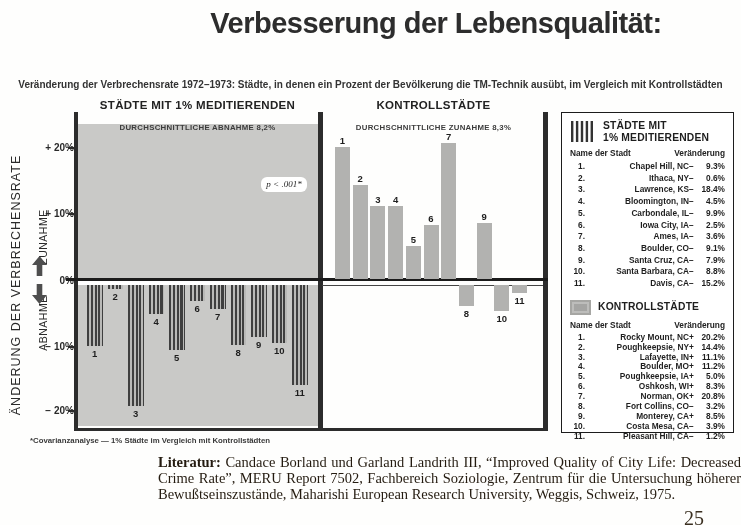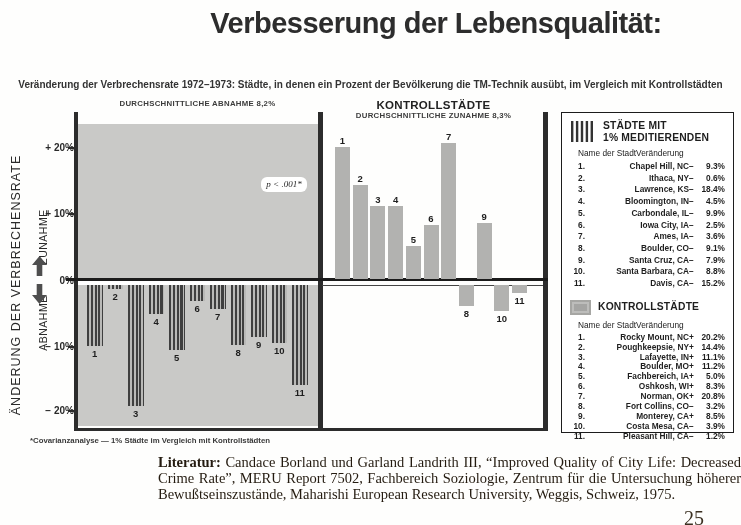--- a/index.html
+++ b/index.html
@@ -19,39 +19,39 @@
   .axis-main{font-size:12.5px;letter-spacing:1px;color:#2a2a2a;}
   .axis-sub{font-size:10.5px;letter-spacing:0.5px;color:#2a2a2a;font-weight:500;}
   .tick-label{position:absolute;width:46px;left:28px;text-align:right;
     font-size:10px;font-weight:bold;color:#2a2a2a;}
   .tick-dash{position:absolute;width:6px;height:2px;background:#2a2a2a;}
   .arrow{position:absolute;width:15px;height:20px;}
   
   .edge{position:absolute;background:#2c2c2c;}
   .panel-head{position:absolute;text-align:center;}
   .panel-head .ph1{font-size:11.5px;font-weight:bold;color:#222;letter-spacing:0.3px;}
-  .panel-head .ph2{font-size:7.8px;font-weight:bold;color:#3c3c3c;margin-top:0;letter-spacing:0.3px;}
+  .panel-head .ph2{font-size:7.8px;font-weight:bold;color:#3c3c3c;margin-top:12px;letter-spacing:0.3px;}
   #gray-area{position:absolute;}
   #zero-gap{position:absolute;background:#ffffff;}
   #zero-line{position:absolute;}
   #zero-line2{position:absolute;}
   .pbox{position:absolute;font-style:italic;font-size:9px;color:#222;
     text-align:center;line-height:15px;font-family:"Liberation Serif",serif;}
   .bar{position:absolute;}
   .bar-label{position:absolute;font-size:9.5px;font-weight:bold;color:#1e1e1e;
     width:20px;text-align:center;}
   .footnote{position:absolute;left:30px;top:436px;font-size:7.8px;color:#3a3a3a;font-weight:bold;}
   
   #legend{position:absolute;left:561px;top:112px;width:155px;height:312px;
     border:1.6px solid #1c1c1c;background:#fff;padding:7px 8px 0 8px;}
   .leg-head{display:flex;align-items:center;}
   .leg-swatch{flex:0 0 auto;margin-right:7px;}
   .leg-title{font-size:10.3px;font-weight:bold;line-height:11.5px;color:#1e1e1e;letter-spacing:0.2px;}
-  .col-head{display:flex;justify-content:flex-start;font-size:8.3px;font-weight:normal;
-    color:#222;margin:5px 0 3px 8px;}
+  .col-head{display:flex;justify-content:space-between;font-size:8.3px;font-weight:bold;
+    color:#222;margin:5px 0 3px 0;}
   .t-row{display:flex;font-size:8.3px;font-weight:bold;color:#1e1e1e;}
   .t-num{flex:0 0 15px;text-align:right;padding-right:3px;}
   .t-name{flex:1 1 auto;text-align:right;}
   .t-sign{flex:0 0 9px;text-align:left;}
   .t-pct{flex:0 0 27px;text-align:right;}
   #rows-meditating .t-row{line-height:11.7px;}
   #rows-control .t-row{line-height:9.9px;}
   
   #literature{position:absolute;left:158px;top:455px;width:583px;
     font-family:"Liberation Serif",serif;font-size:14.5px;line-height:15.9px;
@@ -100,20 +100,21 @@
 
   <div class="edge" style="left:73.5px;top:112px;width:4px;height:318px;"></div>
   <div class="edge" style="left:318px;top:112px;width:4.5px;height:318px;"></div>
   <div class="edge" style="left:543px;top:112px;width:4.5px;height:318px;"></div>
   <div class="edge" style="left:73.5px;top:428px;width:249px;height:3px;"></div>
   <div class="edge" style="left:318px;top:428px;width:229.5px;height:3px;"></div>
 
   <div id="gray-area" style="left: 77.5px; top: 124px; width: 240.5px; height: 302px; background: rgb(201, 201, 199);"></div>
 
   <div class="panel-head" style="left:75px;top:99px;width:245px;">
+    <div class="ph1">STÄDTE MIT 1% MEDITIERENDEN</div>
     <div class="ph2">DURCHSCHNITTLICHE ABNAHME 8,2%</div>
   </div>
   <div class="panel-head" style="left:322px;top:99px;width:223px;">
     <div class="ph1">KONTROLLSTÄDTE</div>
     <div class="ph2">DURCHSCHNITTLICHE ZUNAHME 8,3%</div>
   </div>
 
   <div id="zero-gap" style="left:77.5px;top:281px;width:240.5px;height:4px;"></div>
   <div id="zero-line" style="left: 66px; top: 278px; width: 482px; height: 3px; background: rgb(27, 27, 27);"></div>
   <div id="zero-line2" style="left: 322px; top: 284.5px; width: 221px; height: 1.2px; background: rgb(68, 68, 68);"></div>
@@ -292,21 +293,21 @@
           <span class="t-pct">11.1%</span>
         </div>
         <div class="t-row">
           <span class="t-num">4.</span>
           <span class="t-name">Boulder, MO</span>
           <span class="t-sign">+</span>
           <span class="t-pct">11.2%</span>
         </div>
         <div class="t-row">
           <span class="t-num">5.</span>
-          <span class="t-name">Fachbereich, IA</span>
+          <span class="t-name">Poughkeepsie, IA</span>
           <span class="t-sign">+</span>
           <span class="t-pct">5.0%</span>
         </div>
         <div class="t-row">
           <span class="t-num">6.</span>
           <span class="t-name">Oshkosh, WI</span>
           <span class="t-sign">+</span>
           <span class="t-pct">8.3%</span>
         </div>
         <div class="t-row">

